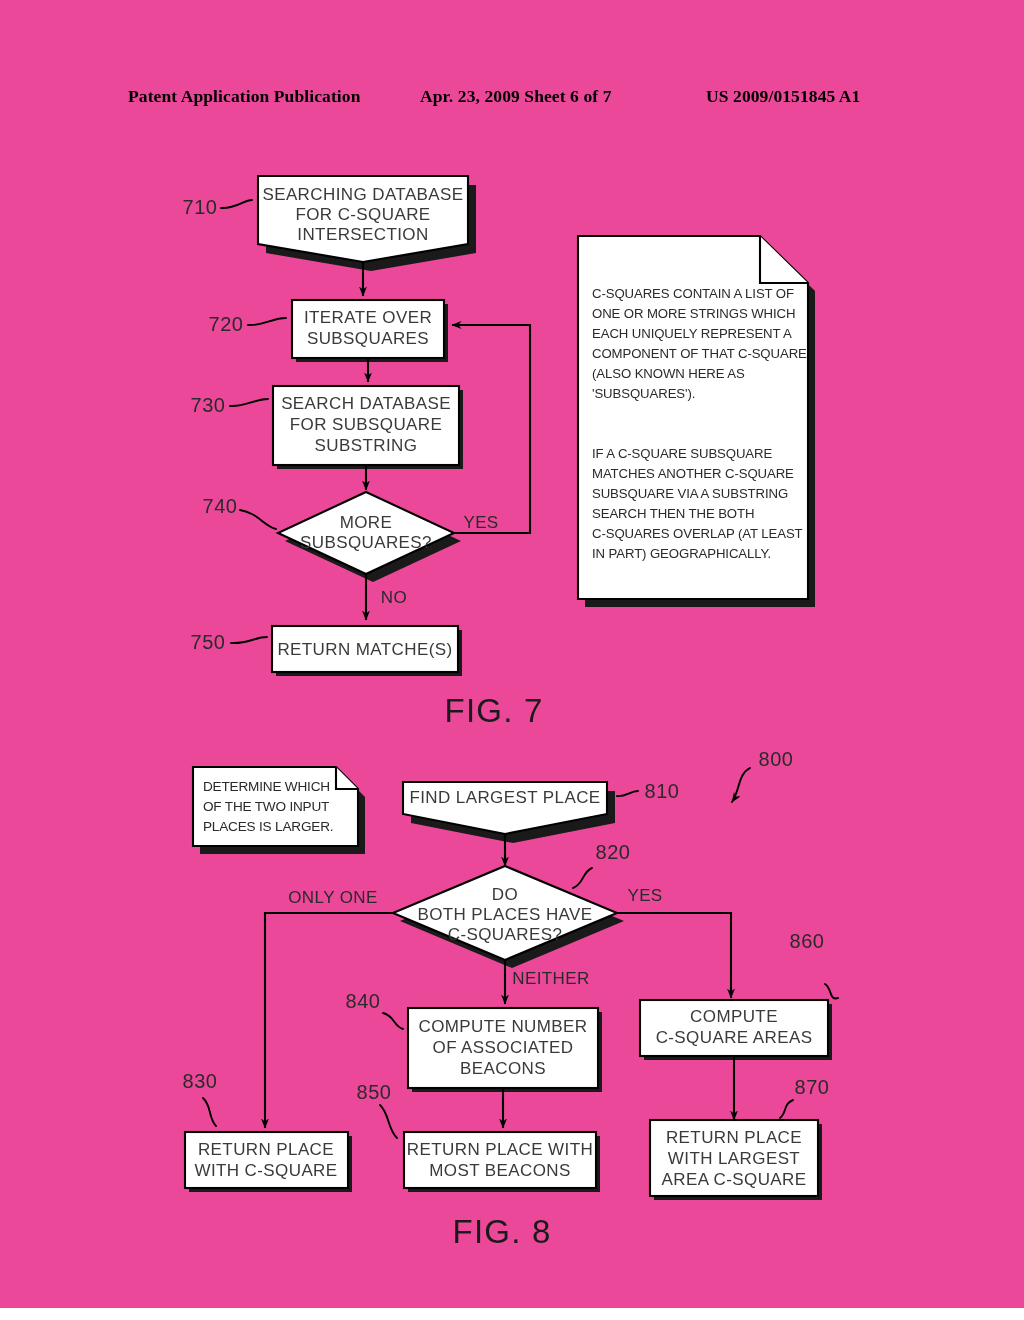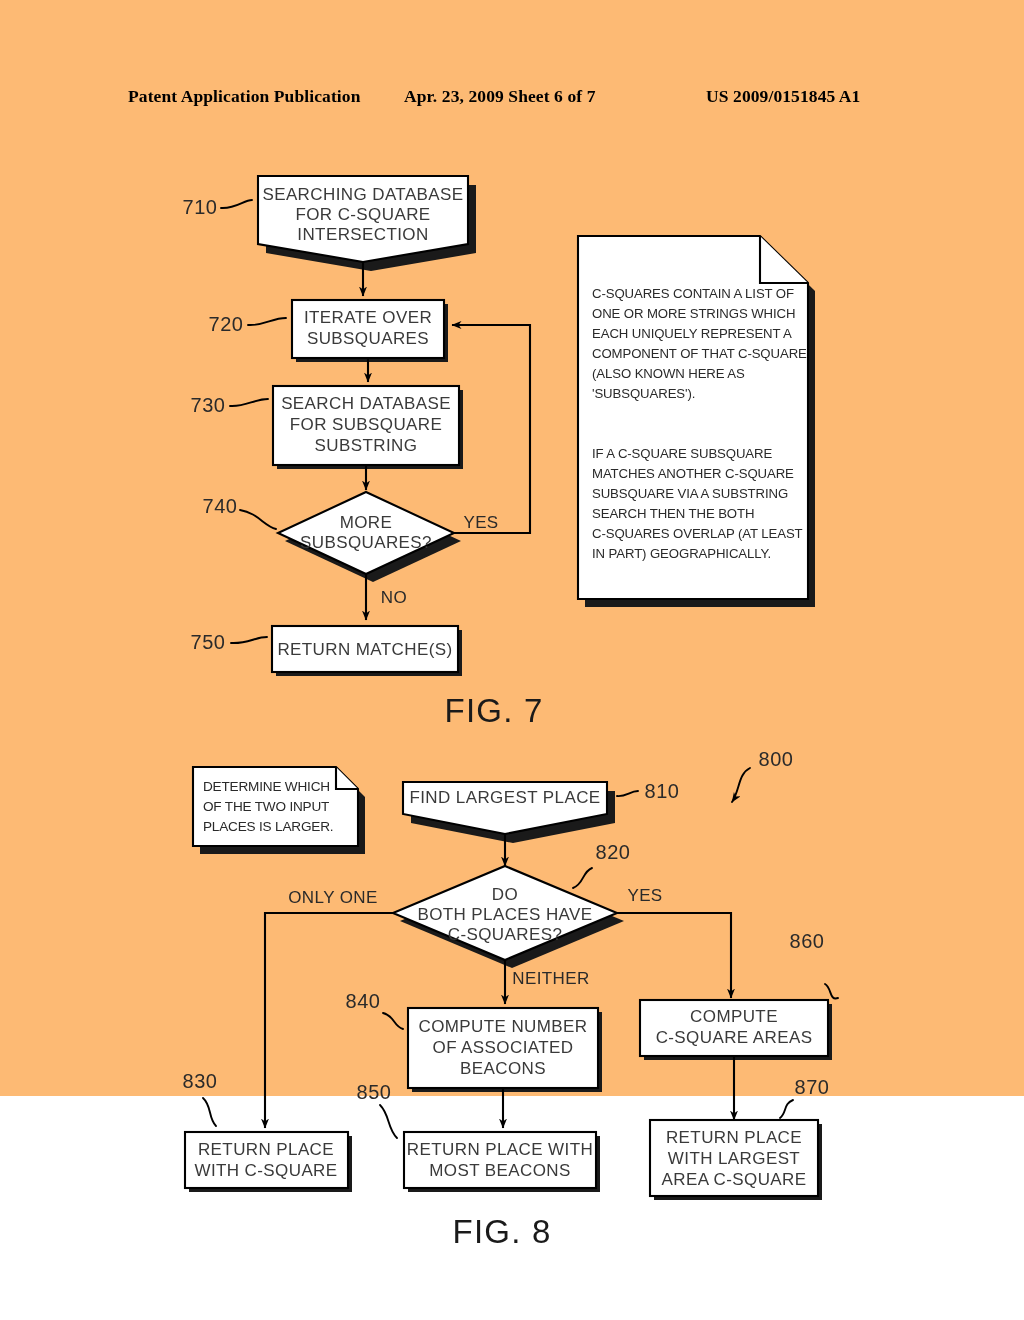--- a/index.html
+++ b/index.html
@@ -10,39 +10,39 @@
   body {
     width: 1024px;
     height: 1320px;
     position: relative;
     font-family: "Liberation Sans", sans-serif;
     overflow: hidden;
   }
   #page {
     position: relative;
     width: 1024px;
-    height: 1096px;
-    background: #fdba74;
+    height: 1308px;
+    background: #ec4899;
   }
   .hdr {
     position: absolute;
     top: 86px;
     left: 0;
     width: 1024px;
     height: 28px;
     font-family: "Liberation Serif", serif;
     font-weight: bold;
     font-size: 17.5px;
     color: #000000;
     letter-spacing: 0.1px;
     white-space: nowrap;
   }
   .hdr span { position: absolute; top: 0; }
   .hdr-pub   { left: 128px; }
-  .hdr-date  { left: 404px; }
+  .hdr-date  { left: 420px; }
   .hdr-pat   { left: 706px; }
 
   svg#fig {
     position: absolute;
     top: 0;
     left: 0;
     width: 1024px;
     height: 1320px;
   }
   

